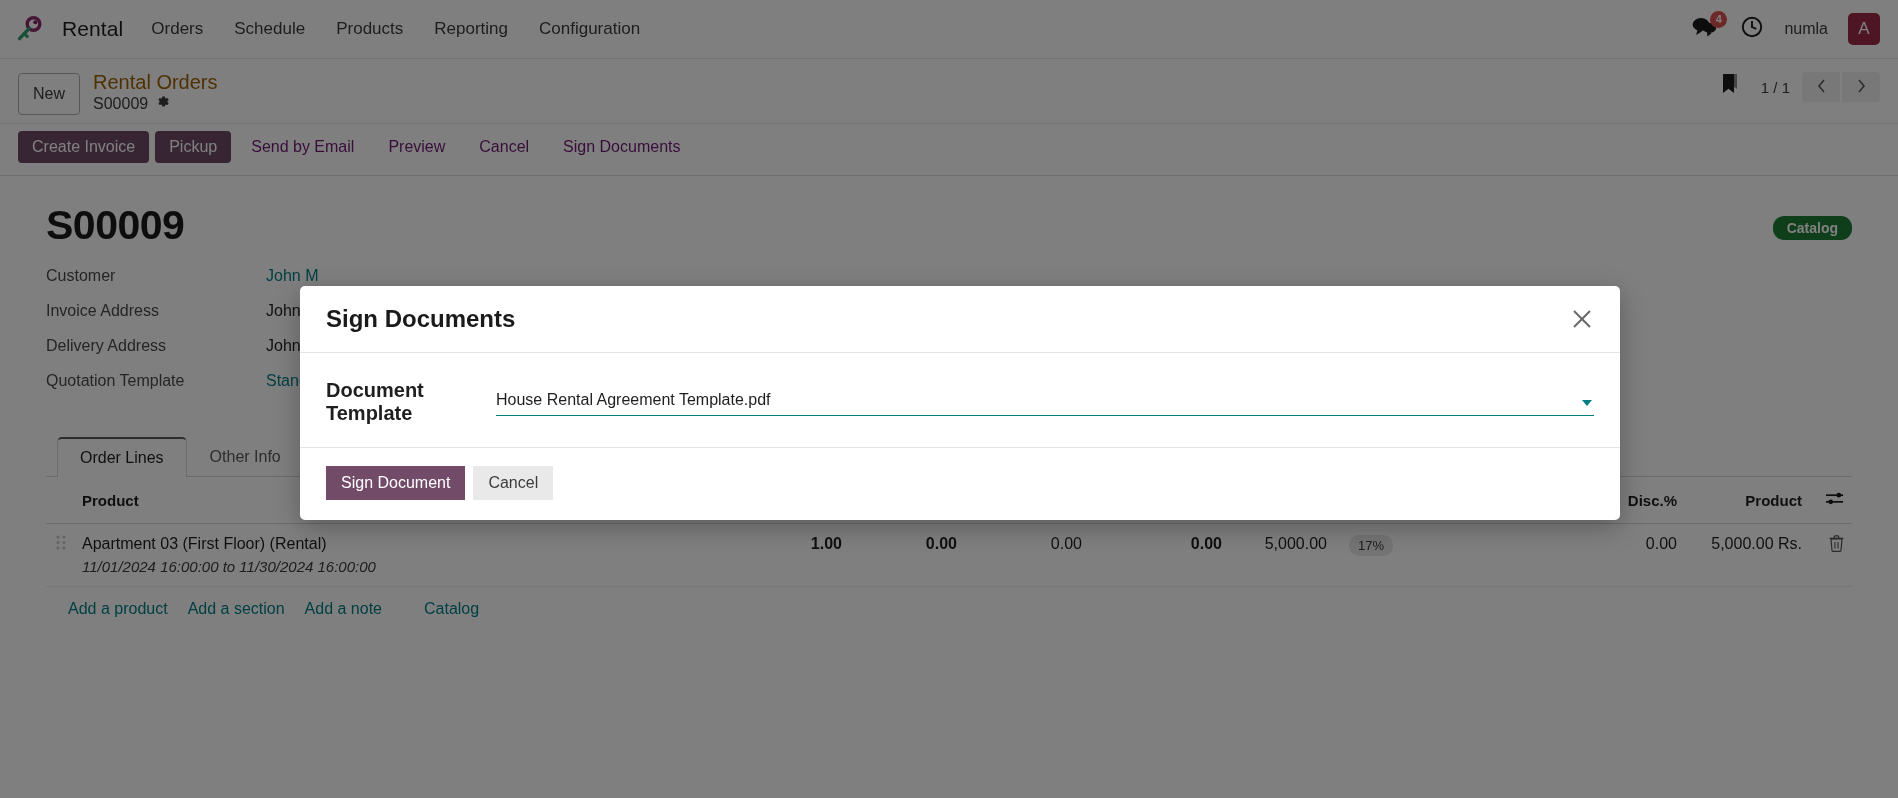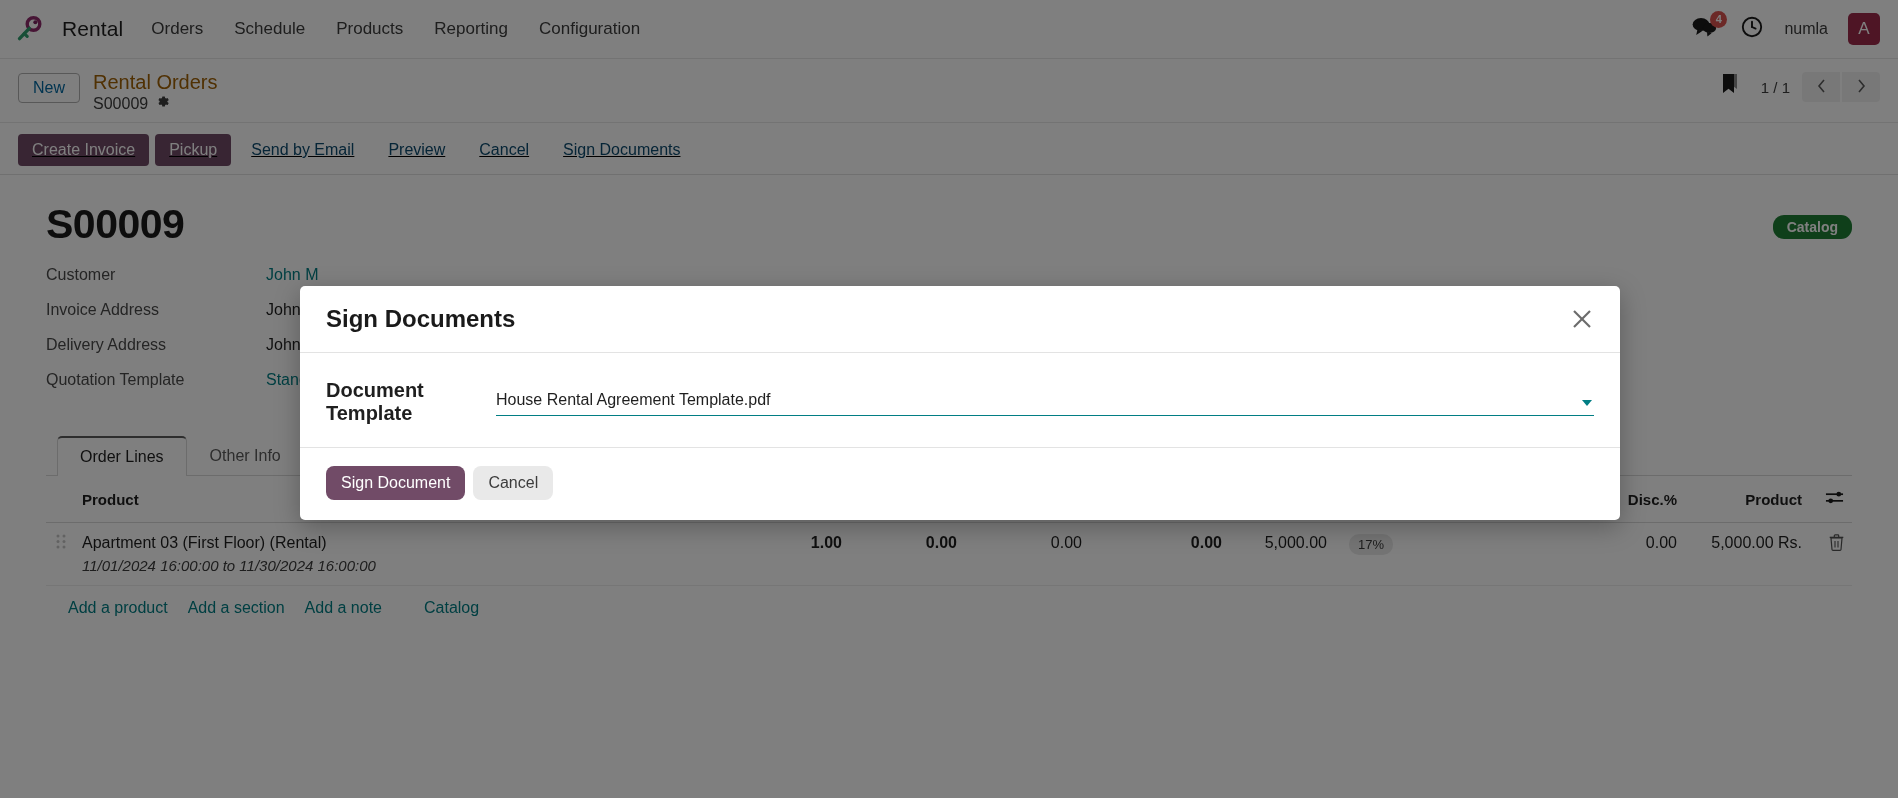--- a/index.html
+++ b/index.html
@@ -68,22 +68,22 @@
   
   .control-panel {
     background: #ffffff;
     padding: 9px 18px 8px 18px;
     display: flex; align-items: flex-start;
     border-bottom: 1px solid #e7e7e7;
     min-height: 58px;
   }
   .new-btn {
     border: 1px solid #b1b1b1; background: #fff;
-    border-radius: 4px; padding: 5px 14px;
-    font-size: 16px; color: #0369a1; cursor: pointer;
+    border-radius: 4px; padding: 11px 14px;
+    font-size: 16px; color: #404040; cursor: pointer;
     margin-right: 13px; margin-top: 5px;
   }
   .bc { display: flex; flex-direction: column; line-height: 1.22; padding-top: 2px; }
   .bc-parent { font-size: 20px; color: #a16207; cursor: pointer; }
   .bc-current { font-size: 16px; color: #3c3c3c; display: flex; align-items: center; gap: 7px; }
   .gear-icon { cursor: pointer; display: inline-block; }
   .cp-right {
     margin-left: auto; display: flex; align-items: center; gap: 2px;
     padding-top: 4px;
   }
@@ -94,35 +94,34 @@
     border: none; cursor: pointer;
     display: flex; align-items: center; justify-content: center;
     color: #5a5a5a;
   }
   .pager-btn.left { border-radius: 4px 0 0 4px; }
   .pager-btn.right { border-radius: 0 4px 4px 0; }
 
   
   .statusbar {
     background: #ffffff;
-    display: flex; align-items: flex-end;
+    display: flex; align-items: flex-start;
     padding: 7px 18px 8px 18px;
     border-bottom: 1px solid #e0e0e0;
     min-height: 52px;
-    text-decoration: underline;
   }
   .btn {
     font-size: 16px; padding: 7px 14px;
     border-radius: 4px; border: none;
     cursor: pointer; white-space: nowrap;
     margin-right: 6px;
     font-family: "Liberation Sans", sans-serif;
   }
   .btn-primary { background: #714b67; color: #fff; }
-  .btn-secondary { background: transparent; color: #0c4a6e; }
+  .btn-secondary { background: transparent; color: #701a75; }
   .stages {
     margin-left: auto; display: flex; align-items: stretch;
     height: 34px;
   }
   .stage {
     position: relative;
     display: flex; align-items: center;
     padding: 0 20px 0 26px;
     font-size: 16px; color: #7a7a7a;
     background: #f1f1f1;
@@ -295,21 +294,21 @@
     border-right: 5px solid transparent;
     border-top: 6px solid #017e84;
     cursor: pointer;
   }
   .modal-footer {
     padding: 18px 26px 20px 26px;
     display: flex; gap: 8px; align-items: center;
   }
   .mbtn {
     font-size: 16px; padding: 8px 15px;
-    border-radius: 8px; border: none; cursor: pointer;
+    border-radius: 0; border: none; cursor: pointer;
     font-family: "Liberation Sans", sans-serif;
   }
   .mbtn-primary { background: #714b67; color: #fff; }
   .mbtn-secondary { background: #e9e9e9; color: #3c3c3c; }
 </style>
 </head>
 <body>
 
 <div id="app">
 

